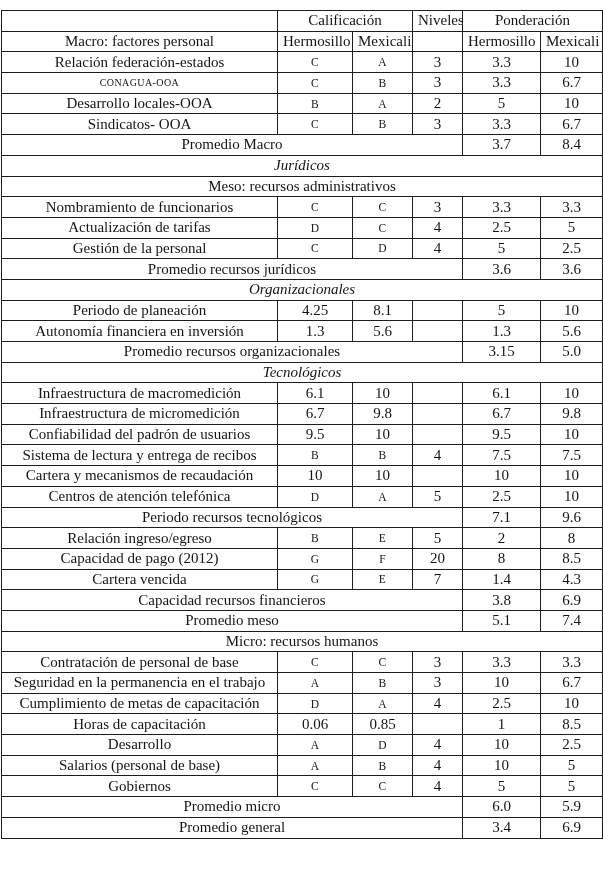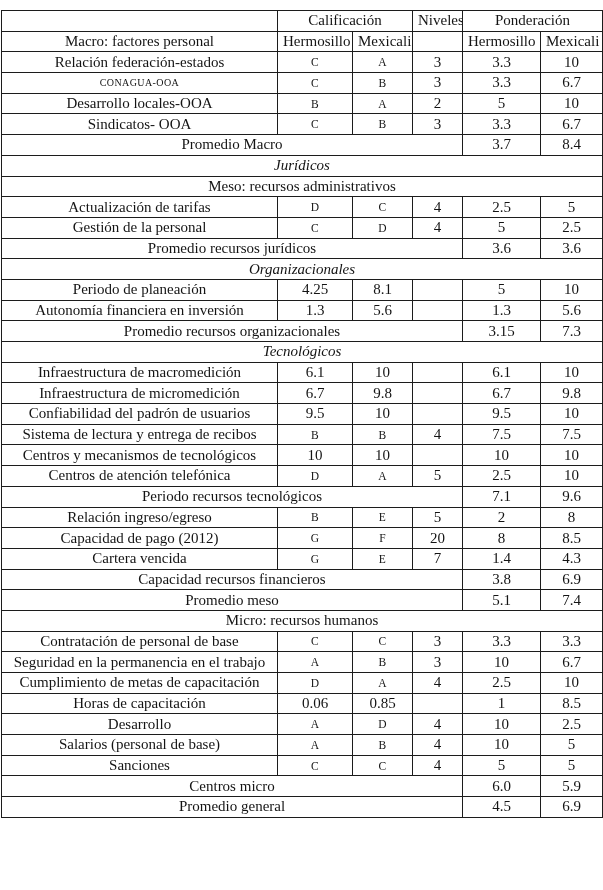--- a/index.html
+++ b/index.html
@@ -103,20 +103,28 @@
           <td class="num">3.7</td>
           <td class="num">8.4</td>
         </tr>
         <tr>
           <td class="left italic" colspan="6">Jurídicos</td>
         </tr>
         <tr>
           <td class="left open-bottom" colspan="6">Meso: recursos administrativos</td>
         </tr>
         <tr>
+          <td class="left">Nombramiento de funcionarios</td>
+          <td class="grade">C</td>
+          <td class="grade">C</td>
+          <td>3</td>
+          <td class="num">3.3</td>
+          <td class="num">3.3</td>
+        </tr>
+        <tr>
           <td class="left">Actualización de tarifas</td>
           <td class="grade">D</td>
           <td class="grade">C</td>
           <td>4</td>
           <td class="num">2.5</td>
           <td class="num">5</td>
         </tr>
         <tr>
           <td class="left">Gestión de la personal</td>
           <td class="grade">C</td>
@@ -145,21 +153,21 @@
           <td class="left">Autonomía financiera en inversión</td>
           <td>1.3</td>
           <td>5.6</td>
           <td></td>
           <td class="num">1.3</td>
           <td class="num">5.6</td>
         </tr>
         <tr>
           <td class="left" colspan="4">Promedio recursos organizacionales</td>
           <td class="num">3.15</td>
-          <td class="num">7.3</td>
+          <td class="num">5.0</td>
         </tr>
         <tr>
           <td class="left italic" colspan="6">Tecnológicos</td>
         </tr>
         <tr>
           <td class="left">Infraestructura de macromedición</td>
           <td>6.1</td>
           <td>10</td>
           <td></td>
           <td class="num">6.1</td>
@@ -183,21 +191,21 @@
         </tr>
         <tr>
           <td class="left">Sistema de lectura y entrega de recibos</td>
           <td class="grade">B</td>
           <td class="grade">B</td>
           <td>4</td>
           <td class="num">7.5</td>
           <td class="num">7.5</td>
         </tr>
         <tr>
-          <td class="left">Centros y mecanismos de tecnológicos</td>
+          <td class="left">Cartera y mecanismos de recaudación</td>
           <td>10</td>
           <td>10</td>
           <td></td>
           <td class="num">10</td>
           <td class="num">10</td>
         </tr>
         <tr>
           <td class="left">Centros de atención telefónica</td>
           <td class="grade">D</td>
           <td class="grade">A</td>
@@ -289,32 +297,32 @@
         </tr>
         <tr>
           <td class="left">Salarios (personal de base)</td>
           <td class="grade">A</td>
           <td class="grade">B</td>
           <td>4</td>
           <td class="num">10</td>
           <td class="num">5</td>
         </tr>
         <tr>
-          <td class="left">Sanciones</td>
-          <td class="grade">C</td>
-          <td class="grade">C</td>
-          <td>4</td>
-          <td class="num">5</td>
-          <td class="num">5</td>
-        </tr>
-        <tr>
-          <td class="left" colspan="4">Centros micro</td>
+          <td class="left">Gobiernos</td>
+          <td class="grade">C</td>
+          <td class="grade">C</td>
+          <td>4</td>
+          <td class="num">5</td>
+          <td class="num">5</td>
+        </tr>
+        <tr>
+          <td class="left" colspan="4">Promedio micro</td>
           <td class="num">6.0</td>
           <td class="num">5.9</td>
         </tr>
         <tr>
           <td class="right-label" colspan="4">Promedio general</td>
-          <td class="num">4.5</td>
+          <td class="num">3.4</td>
           <td class="num">6.9</td>
         </tr>
       </tbody>
   </table>
 </div>
 
 </body></html>

